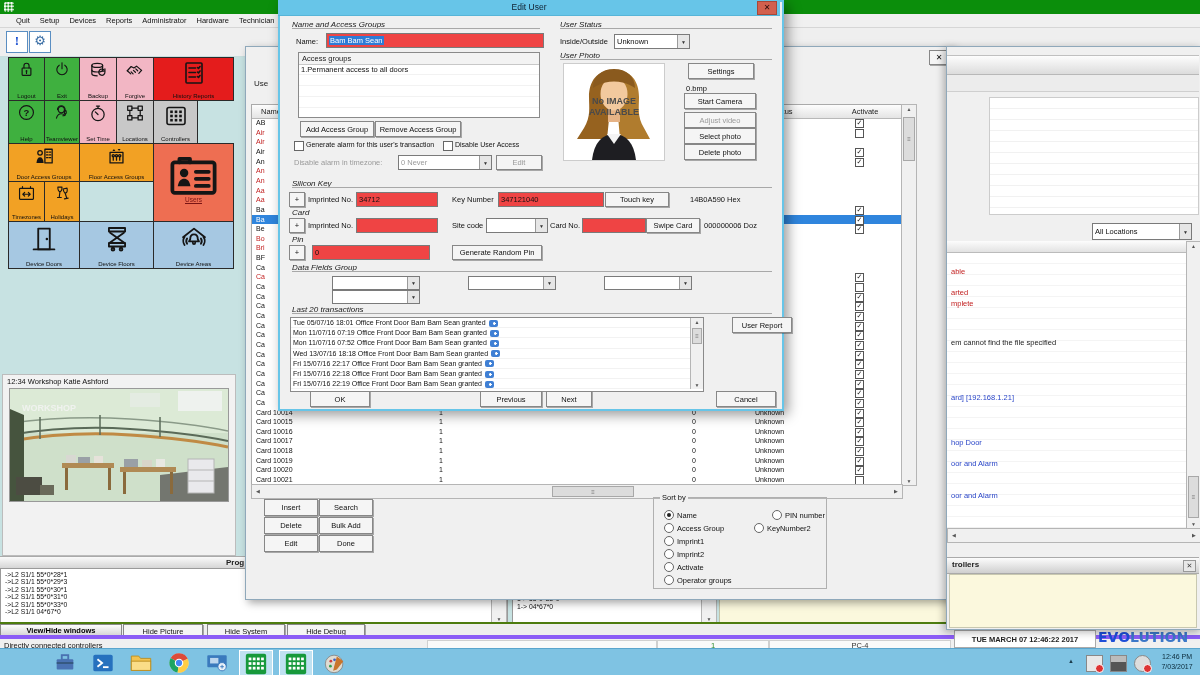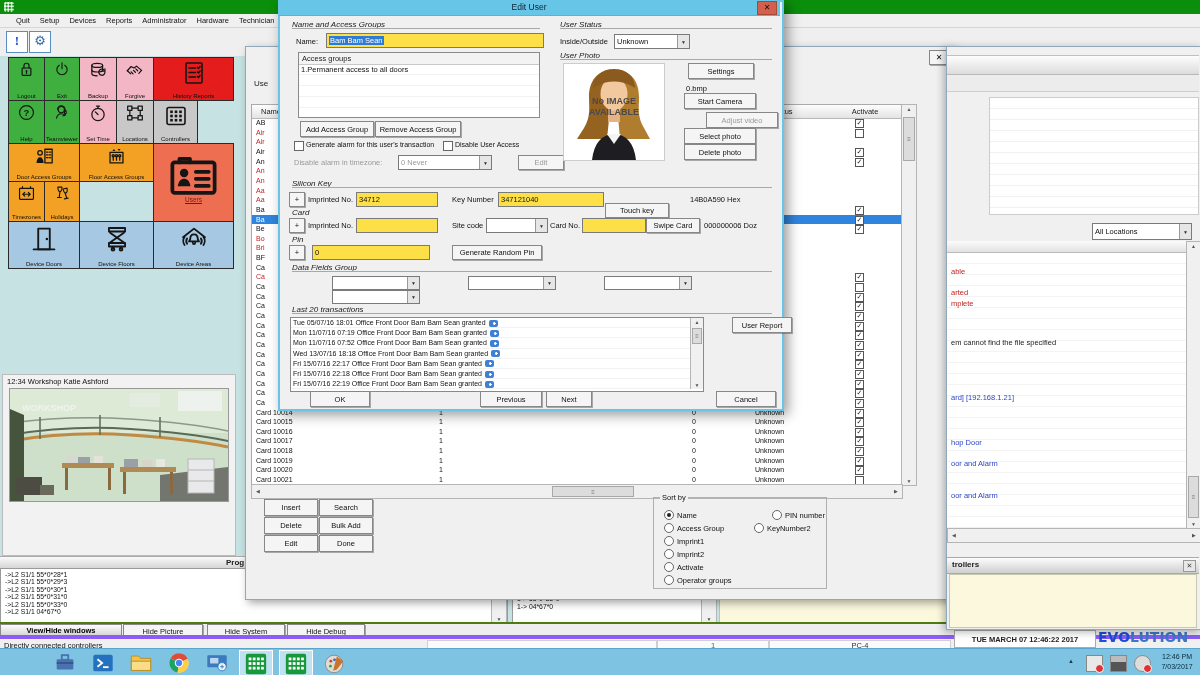--- a/index.html
+++ b/index.html
@@ -1,21 +1,21 @@
 <!DOCTYPE html>
 <html><head>
 <meta charset="utf-8">
 <style>
   html,body{margin:0;padding:0;background:#333;}
   #screen{position:relative;width:1200px;height:675px;background:#c7e2e2;font-family:"Liberation Sans",sans-serif;overflow:hidden;}
   .abs{position:absolute;}
   .win{position:absolute;background:#f0f0f0;border:1px solid #8fa8ba;box-shadow:3px 3px 8px rgba(0,0,0,.35);}
   .btn{position:absolute;background:#f5f5f5;border:1px solid #878787;box-shadow:1px 1px 0 rgba(0,0,0,.3);font-size:7.5px;color:#111;display:flex;align-items:center;justify-content:center;white-space:nowrap;}
-  .btn.dis{color:#9a9a9a;margin-left:22px;}
-  .inp{position:absolute;background:#fde047;border:1px solid #7a7a7a;font-size:7.5px;color:#111;display:flex;align-items:center;padding:0 2px;white-space:nowrap;overflow:hidden;}
+  .btn.dis{color:#9a9a9a;}
+  .inp{position:absolute;background:#ef4444;border:1px solid #7a7a7a;font-size:7.5px;color:#111;display:flex;align-items:center;padding:0 2px;white-space:nowrap;overflow:hidden;}
   .dd{position:absolute;background:#fff;border:1px solid #7a7a7a;font-size:7.5px;color:#111;display:flex;align-items:center;padding:0 2px;white-space:nowrap;}
   .dd .ar{position:absolute;right:0;top:0;bottom:0;width:11px;background:#e6e6e6;border-left:1px solid #9a9a9a;font-size:5px;display:flex;align-items:center;justify-content:center;color:#333;}
   .gbh{position:absolute;font-style:italic;font-size:8px;color:#1a1a1a;white-space:nowrap;}
   .hline{position:absolute;height:1px;background:#a8a8a8;}
   .lbl{position:absolute;font-size:7.5px;color:#111;white-space:nowrap;}
   .cbx{position:absolute;width:8px;height:8px;background:#fff;border:1px solid #666;font-size:8px;line-height:7px;text-align:center;color:#111;}
   .menubar-item{font-size:7.5px;color:#111;white-space:nowrap;}
   .tile{position:absolute;border:1px solid #2a2a2a;display:flex;flex-direction:column;align-items:center;justify-content:flex-start;overflow:hidden;}
   .tile .tlabel{position:absolute;bottom:1px;width:100%;text-align:center;font-size:6px;color:#101010;white-space:nowrap;}
   .tile svg{margin-top:2px;}
@@ -684,21 +684,21 @@
     <div class="btn" style="left:404px;top:126px;width:70px;height:14px;">Select photo</div>
     <div class="btn" style="left:404px;top:142px;width:70px;height:14px;">Delete photo</div>
 
     <div class="gbh" style="left:12px;top:177px;">Silicon Key</div>
     <div class="hline" style="left:12px;top:185px;width:480px;"></div>
     <div class="btn" style="left:9px;top:190px;width:14px;height:13px;">+</div>
     <span class="lbl" style="left:28px;top:193px;">Imprinted No.</span>
     <div class="inp" style="left:76px;top:190px;width:76px;height:13px;">34712</div>
     <span class="lbl" style="left:172px;top:193px;">Key Number</span>
     <div class="inp" style="left:218px;top:190px;width:100px;height:13px;">347121040</div>
-    <div class="btn" style="left:325px;top:190px;width:62px;height:13px;margin-top:11px;">Touch key</div>
+    <div class="btn" style="left:325px;top:190px;width:62px;height:13px;">Touch key</div>
     <span class="lbl" style="left:410px;top:193px;">14B0A590 Hex</span>
 
     <div class="gbh" style="left:12px;top:206px;">Card</div>
     <div class="btn" style="left:9px;top:216px;width:14px;height:13px;">+</div>
     <span class="lbl" style="left:28px;top:219px;">Imprinted No.</span>
     <div class="inp" style="left:76px;top:216px;width:76px;height:13px;"></div>
     <span class="lbl" style="left:172px;top:219px;">Site code</span>
     <div class="dd" style="left:206px;top:216px;width:56px;height:13px;">
         <span class="ar">▼</span>
       </div>

